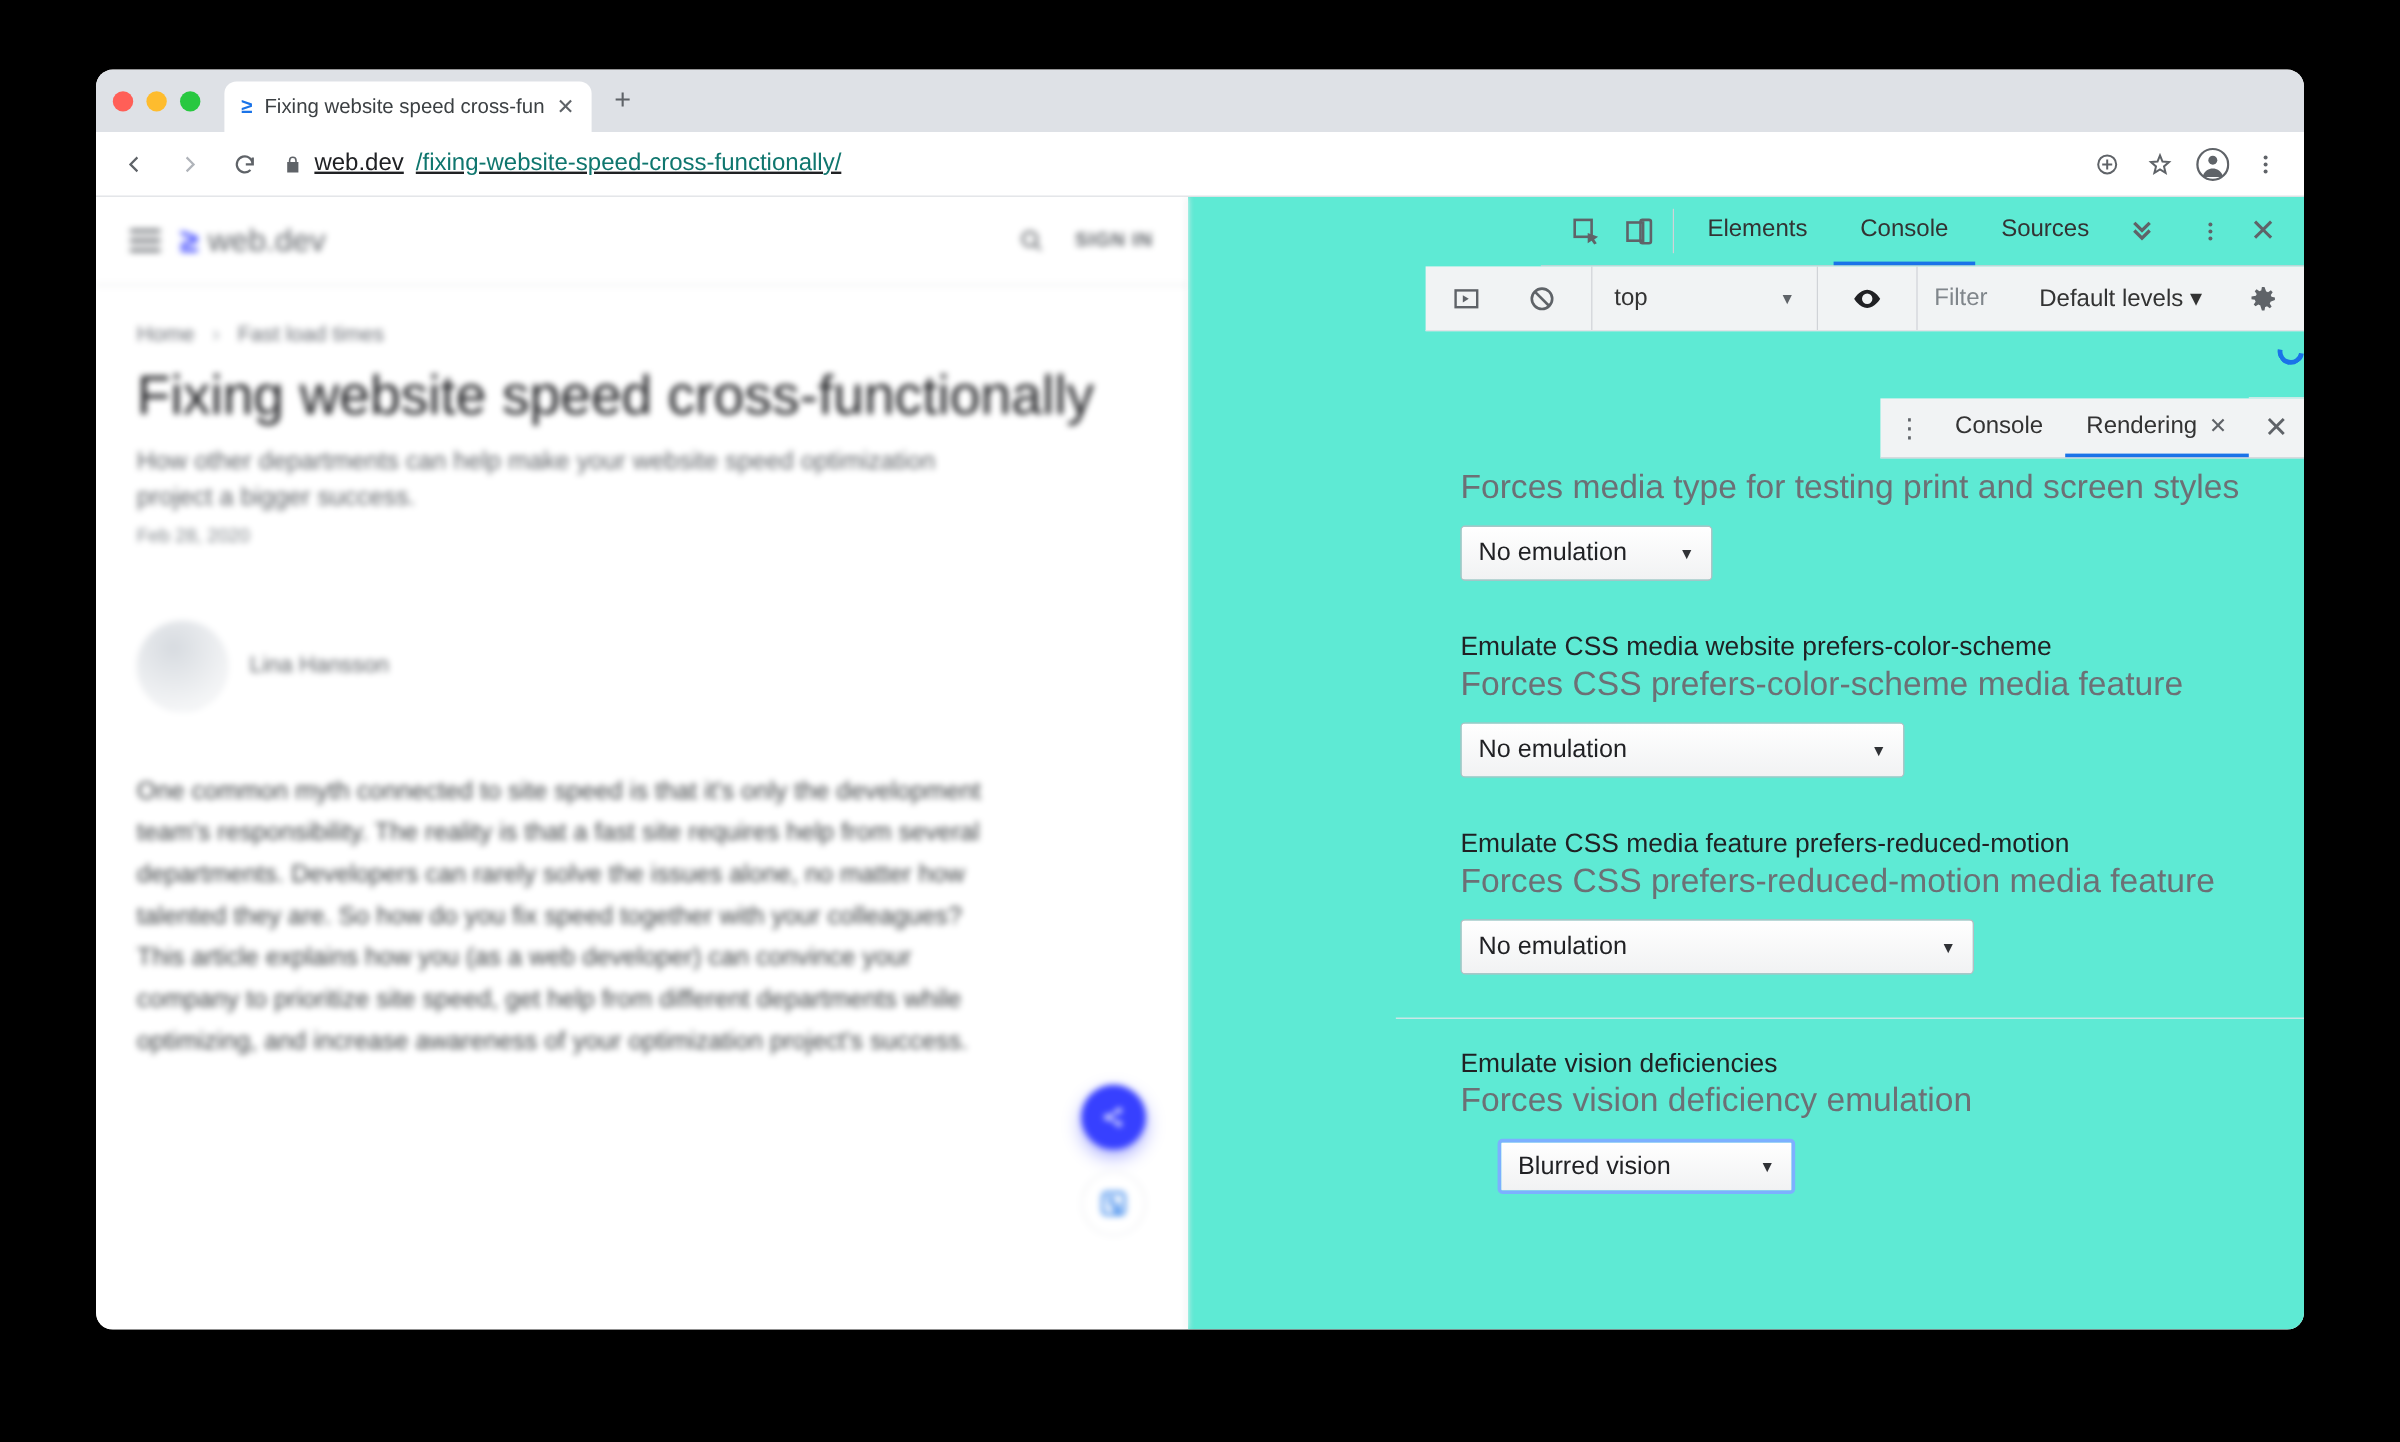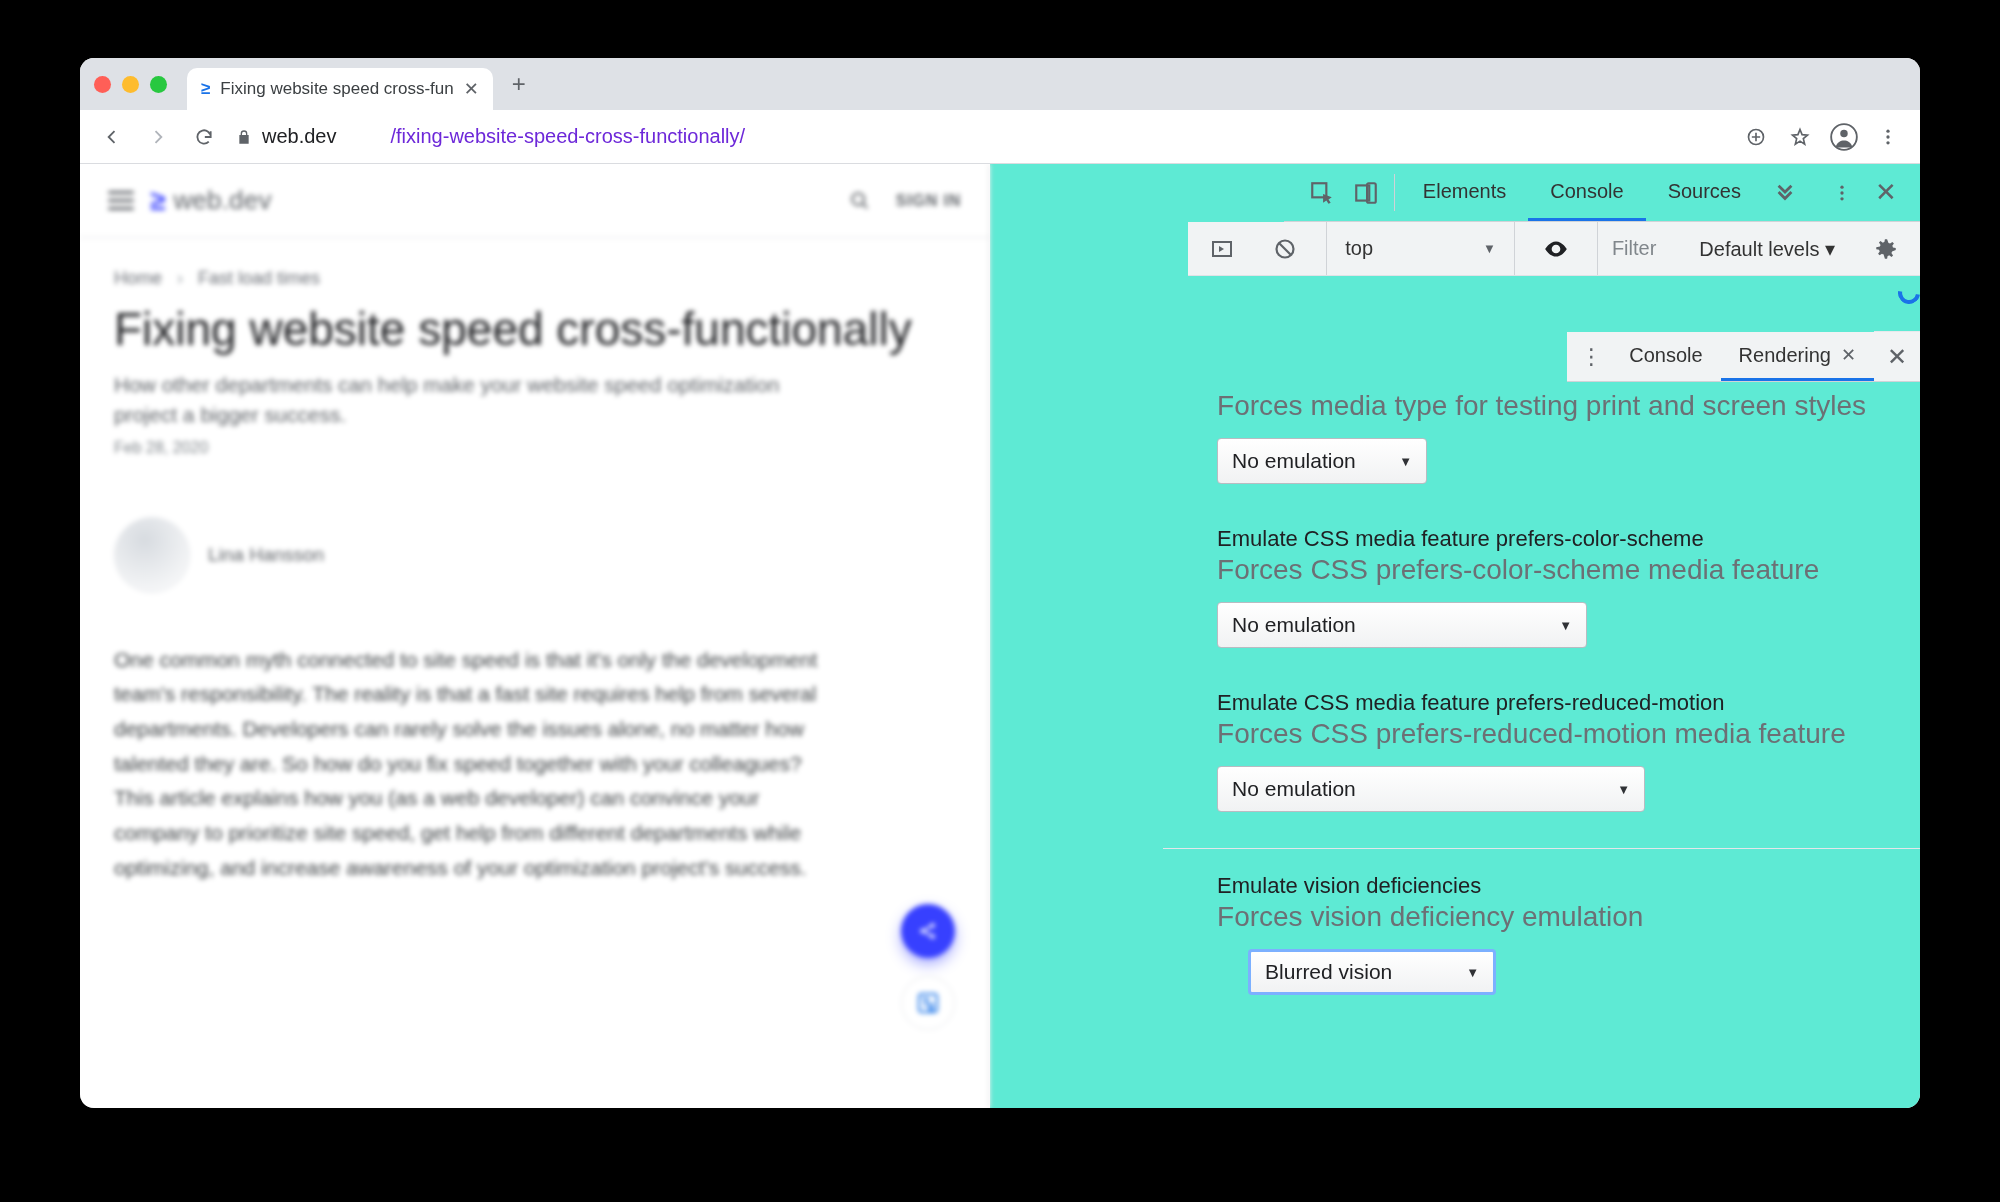--- a/index.html
+++ b/index.html
@@ -43,21 +43,21 @@
   .browser-tab .favicon { color:#1a73e8; font-weight:700; }
   .browser-tab .close { margin-left:auto; color:#5f6368; font-size:18px; }
   .newtab { width:36px;height:36px;display:flex;align-items:center;justify-content:center;color:#5f6368;font-size:24px;margin-left:8px;border-radius:50%; }
   
   .addr {
     height:54px; background:#fff; border-bottom:1px solid #dadce0;
     display:flex; align-items:center; padding:0 12px; gap:6px;
   }
   .icon-btn { width:40px;height:40px;display:flex;align-items:center;justify-content:center;color:#5f6368;border-radius:50%;font-size:22px;}
   .icon-btn.dis{color:#b0b4ba;}
-  .omnibox { flex:1; display:flex; align-items:center; gap:10px; font-size:20px; color:#202124; padding-left:6px;}
+  .omnibox { flex:1; display:flex; align-items:center; gap:10px; font-size:20px; color:#202124; padding-left:6px;text-decoration:underline;}
   .lock{color:#5f6368;font-size:17px;}
   .right-icons{display:flex;align-items:center;gap:4px;margin-left:auto;}
   
   .content { flex:1; display:flex; overflow:hidden; }
   .page {
     width:910px; border-right:1px solid #cfd2d6; position:relative;
     filter: blur(2.5px);
     background:#fff;
   }
   .page-inner{padding:0;}
@@ -165,21 +165,21 @@
           <path fill="none" stroke="#5f6368" stroke-width="2.2" d="M20 12a8 8 0 10-2.3 5.6M20 5v7h-7"></path>
         </svg>
     </div>
     <div class="omnibox">
       <span class="lock">
         <svg width="16" height="18" viewBox="0 0 24 24">
             <path fill="#5f6368" d="M17 9V7a5 5 0 10-10 0v2H5v13h14V9h-2zm-8 0V7a3 3 0 116 0v2H9z"></path>
           </svg>
       </span>
       <span style="color:#202124;">web.dev</span>
-        <span style="color:#6d28d9;margin-left:44px;">/fixing-website-speed-cross-functionally/</span>
+        <span style="color:#0f766e;">/fixing-website-speed-cross-functionally/</span>
     </div>
     <div class="right-icons">
       <div class="icon-btn">
         <svg width="20" height="20" viewBox="0 0 24 24">
             <circle cx="12" cy="12" r="9" fill="none" stroke="#5f6368" stroke-width="2"></circle>
             <path stroke="#5f6368" stroke-width="2" d="M12 7v10M7 12h10"></path>
           </svg>
       </div>
       <div class="icon-btn">
         <svg width="20" height="20" viewBox="0 0 24 24">
@@ -346,21 +346,21 @@
 
       <div class="panel">
         <div class="section" style="padding-top:0;">
           <div class="sec-desc" style="margin-top:8px;">Forces media type for testing print and screen styles</div>
           <div class="select">
             <span>No emulation</span>
             <span class="tri">▼</span>
           </div>
         </div>
         <div class="section">
-          <div class="sec-title">Emulate CSS media feature prefers-color-scheme</div>
+          <div class="sec-title">Emulate CSS media website prefers-color-scheme</div>
           <div class="sec-desc">Forces CSS prefers-color-scheme media feature</div>
           <div class="select w2">
             <span>No emulation</span>
             <span class="tri">▼</span>
           </div>
         </div>
         <div class="section">
           <div class="sec-title">Emulate CSS media feature prefers-reduced-motion</div>
           <div class="sec-desc">Forces CSS prefers-reduced-motion media feature</div>
           <div class="select w3">

